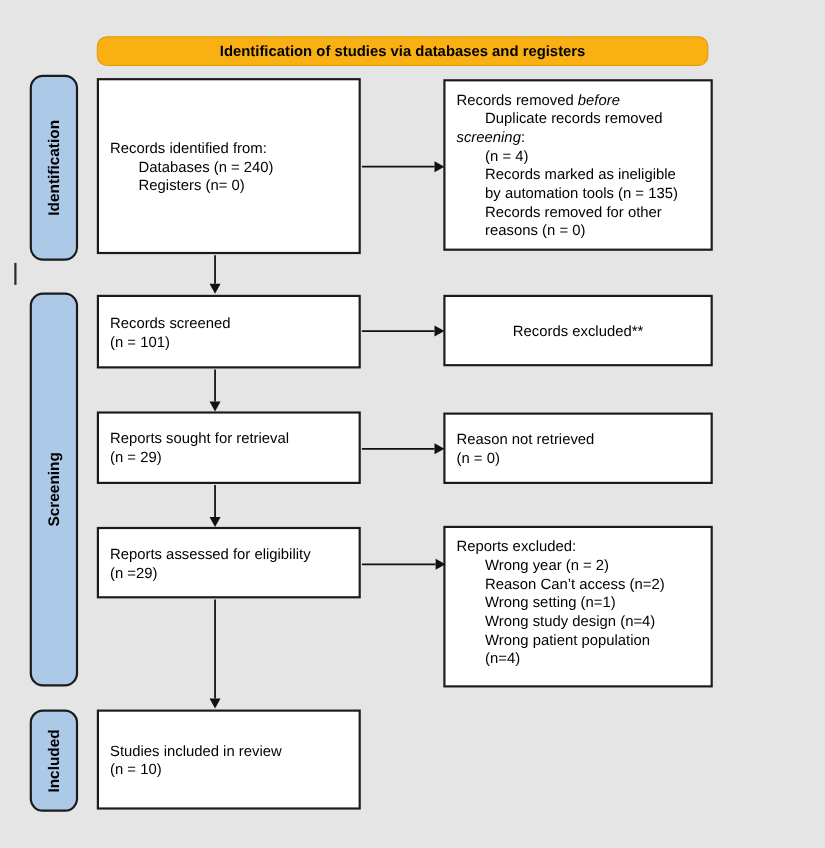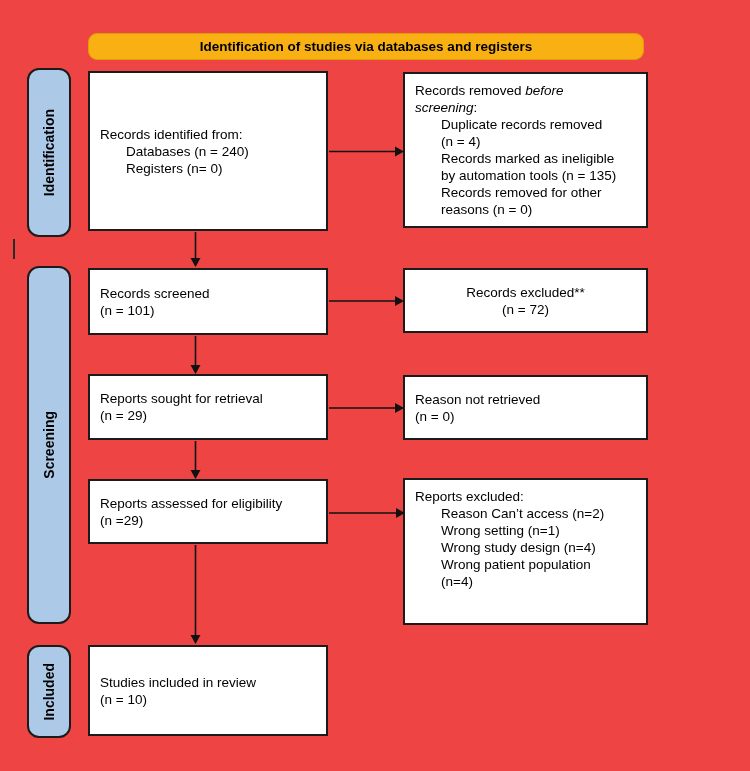--- a/index.html
+++ b/index.html
@@ -1,20 +1,20 @@
 <!DOCTYPE html>
 <html style="--banner_bg: #F9B013; --stage_bg: #ACC9E8; --box_border: #1b1b1b;"><head>
 <meta charset="utf-8">
 <style>
   html, body { margin: 0; padding: 0; background: #fff; }
   .canvas {
     position: relative;
     width: 750px;
     height: 771px;
-    background: #ef4444;
+    background: #e5e5e5;
     font-family: "Liberation Sans", sans-serif;
     color: #000;
     overflow: hidden;
     text-decoration: underline;
   }
 
   
   .banner {
     position: absolute;
     left: 88px; top: 33px;
@@ -114,53 +114,53 @@
   </div>
 
   <div class="fbox box-identified">
     <div class="line">Records identified from:</div>
     <div class="line sub">Databases (n = 240)</div>
     <div class="line sub">Registers (n= 0)</div>
   </div>
 
   <div class="fbox top box-removed">
     <div class="line"><span>Records removed </span><em>before</em></div>
+    <div class="line sub">Duplicate records removed</div>
     <div class="line"><em>screening</em><span>:</span></div>
-    <div class="line sub">Duplicate records removed</div>
     <div class="line sub">(n = 4)</div>
     <div class="line sub">Records marked as ineligible</div>
     <div class="line sub">by automation tools (n = 135)</div>
     <div class="line sub">Records removed for other</div>
     <div class="line sub">reasons (n = 0)</div>
   </div>
 
   <div class="fbox box-screened">
     <div class="line">Records screened</div>
     <div class="line">(n = 101)</div>
   </div>
   <div class="fbox box-excluded">
     <div class="line">Records excluded**</div>
-    <div class="line">(n = 72)</div>
   </div>
 
   <div class="fbox box-sought">
     <div class="line">Reports sought for retrieval</div>
     <div class="line">(n = 29)</div>
   </div>
   <div class="fbox box-not-retrieved">
     <div class="line">Reason not retrieved</div>
     <div class="line">(n = 0)</div>
   </div>
 
   <div class="fbox box-assessed">
     <div class="line">Reports assessed for eligibility</div>
     <div class="line">(n =29)</div>
   </div>
   <div class="fbox top box-reports-excluded">
     <div class="line">Reports excluded:</div>
+    <div class="line sub">Wrong year (n = 2)</div>
     <div class="line sub">Reason Can’t access (n=2)</div>
     <div class="line sub">Wrong setting (n=1)</div>
     <div class="line sub">Wrong study design (n=4)</div>
     <div class="line sub">Wrong patient population</div>
     <div class="line sub">(n=4)</div>
   </div>
 
   <div class="fbox box-included">
     <div class="line">Studies included in review</div>
     <div class="line">(n = 10)</div>

